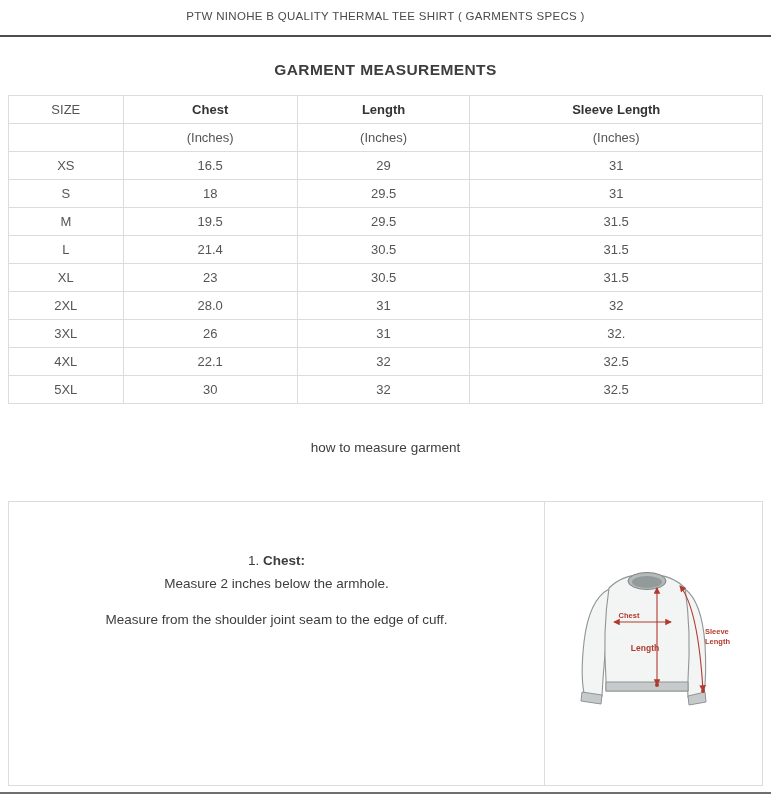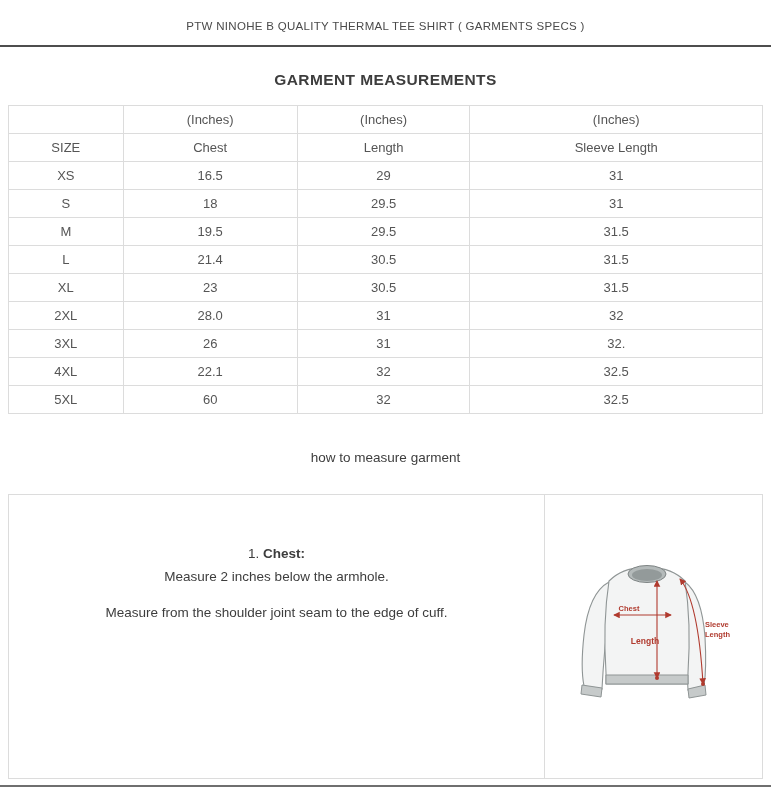--- a/index.html
+++ b/index.html
@@ -4,21 +4,21 @@
 <style>
   html,body{margin:0;padding:0;background:#fff;}
   body{
     width:771px;height:805px;overflow:hidden;
     font-family:"Liberation Sans", sans-serif;
     color:#3d3d3d;
     position:relative;
   }
   .page-title{
     text-align:center;
-    padding-top:19px;
+    padding-top:9px;
     font-size:11.5px;
     letter-spacing:.3px;
     color:#4a4a4a;
     line-height:14px;
   }
   .top-rule{
     border:none;border-top:2px solid #4e4e4e;
     margin:12px 0 0 0;
   }
   .section-heading{
@@ -53,21 +53,21 @@
   thead tr:first-child th{font-weight:700;color:#333;}
   thead tr:first-child th.plain{font-weight:400;color:#555;}
   .measure-heading{
     margin-top:36px;
     text-align:center;
     font-size:13.5px;
     color:#3d3d3d;
     line-height:16px;
   }
   .measure-box{
-    margin:28px 8px 0 8px;
+    margin:45px 8px 0 8px;
     border:1px solid #dcdcdc;
     display:flex;
     height:283px;
     box-sizing:content-box;
   }
   .instructions{
     flex:1;
     padding-top:51px;
     text-align:center;
     font-size:13.5px;
@@ -111,31 +111,31 @@
 <div class="table-wrap">
   <table>
     <colgroup>
       <col class="c-size">
         <col class="c-chest">
         <col class="c-length">
         <col class="c-sleeve">
     </colgroup>
     <thead>
         <tr>
+          <th class="plain">SIZE</th>
+          <th>Chest</th>
+          <th>Length</th>
+          <th>Sleeve Length</th>
+        </tr>
+        <tr>
           <td></td>
           <td>(Inches)</td>
           <td>(Inches)</td>
           <td>(Inches)</td>
         </tr>
-        <tr>
-          <th class="plain">SIZE</th>
-          <th>Chest</th>
-          <th>Length</th>
-          <th>Sleeve Length</th>
-        </tr>
       </thead>
     <tbody>
         <tr>
           <td>XS</td>
           <td>16.5</td>
           <td>29</td>
           <td>31</td>
         </tr>
         <tr>
           <td>S</td>
@@ -174,21 +174,21 @@
           <td>32.</td>
         </tr>
         <tr>
           <td>4XL</td>
           <td>22.1</td>
           <td>32</td>
           <td>32.5</td>
         </tr>
         <tr>
           <td>5XL</td>
-          <td>60</td>
+          <td>30</td>
           <td>32</td>
           <td>32.5</td>
         </tr>
       </tbody>
   </table>
 </div>
 
 <div class="measure-heading">how to measure garment</div>
 
 <div class="measure-box">

